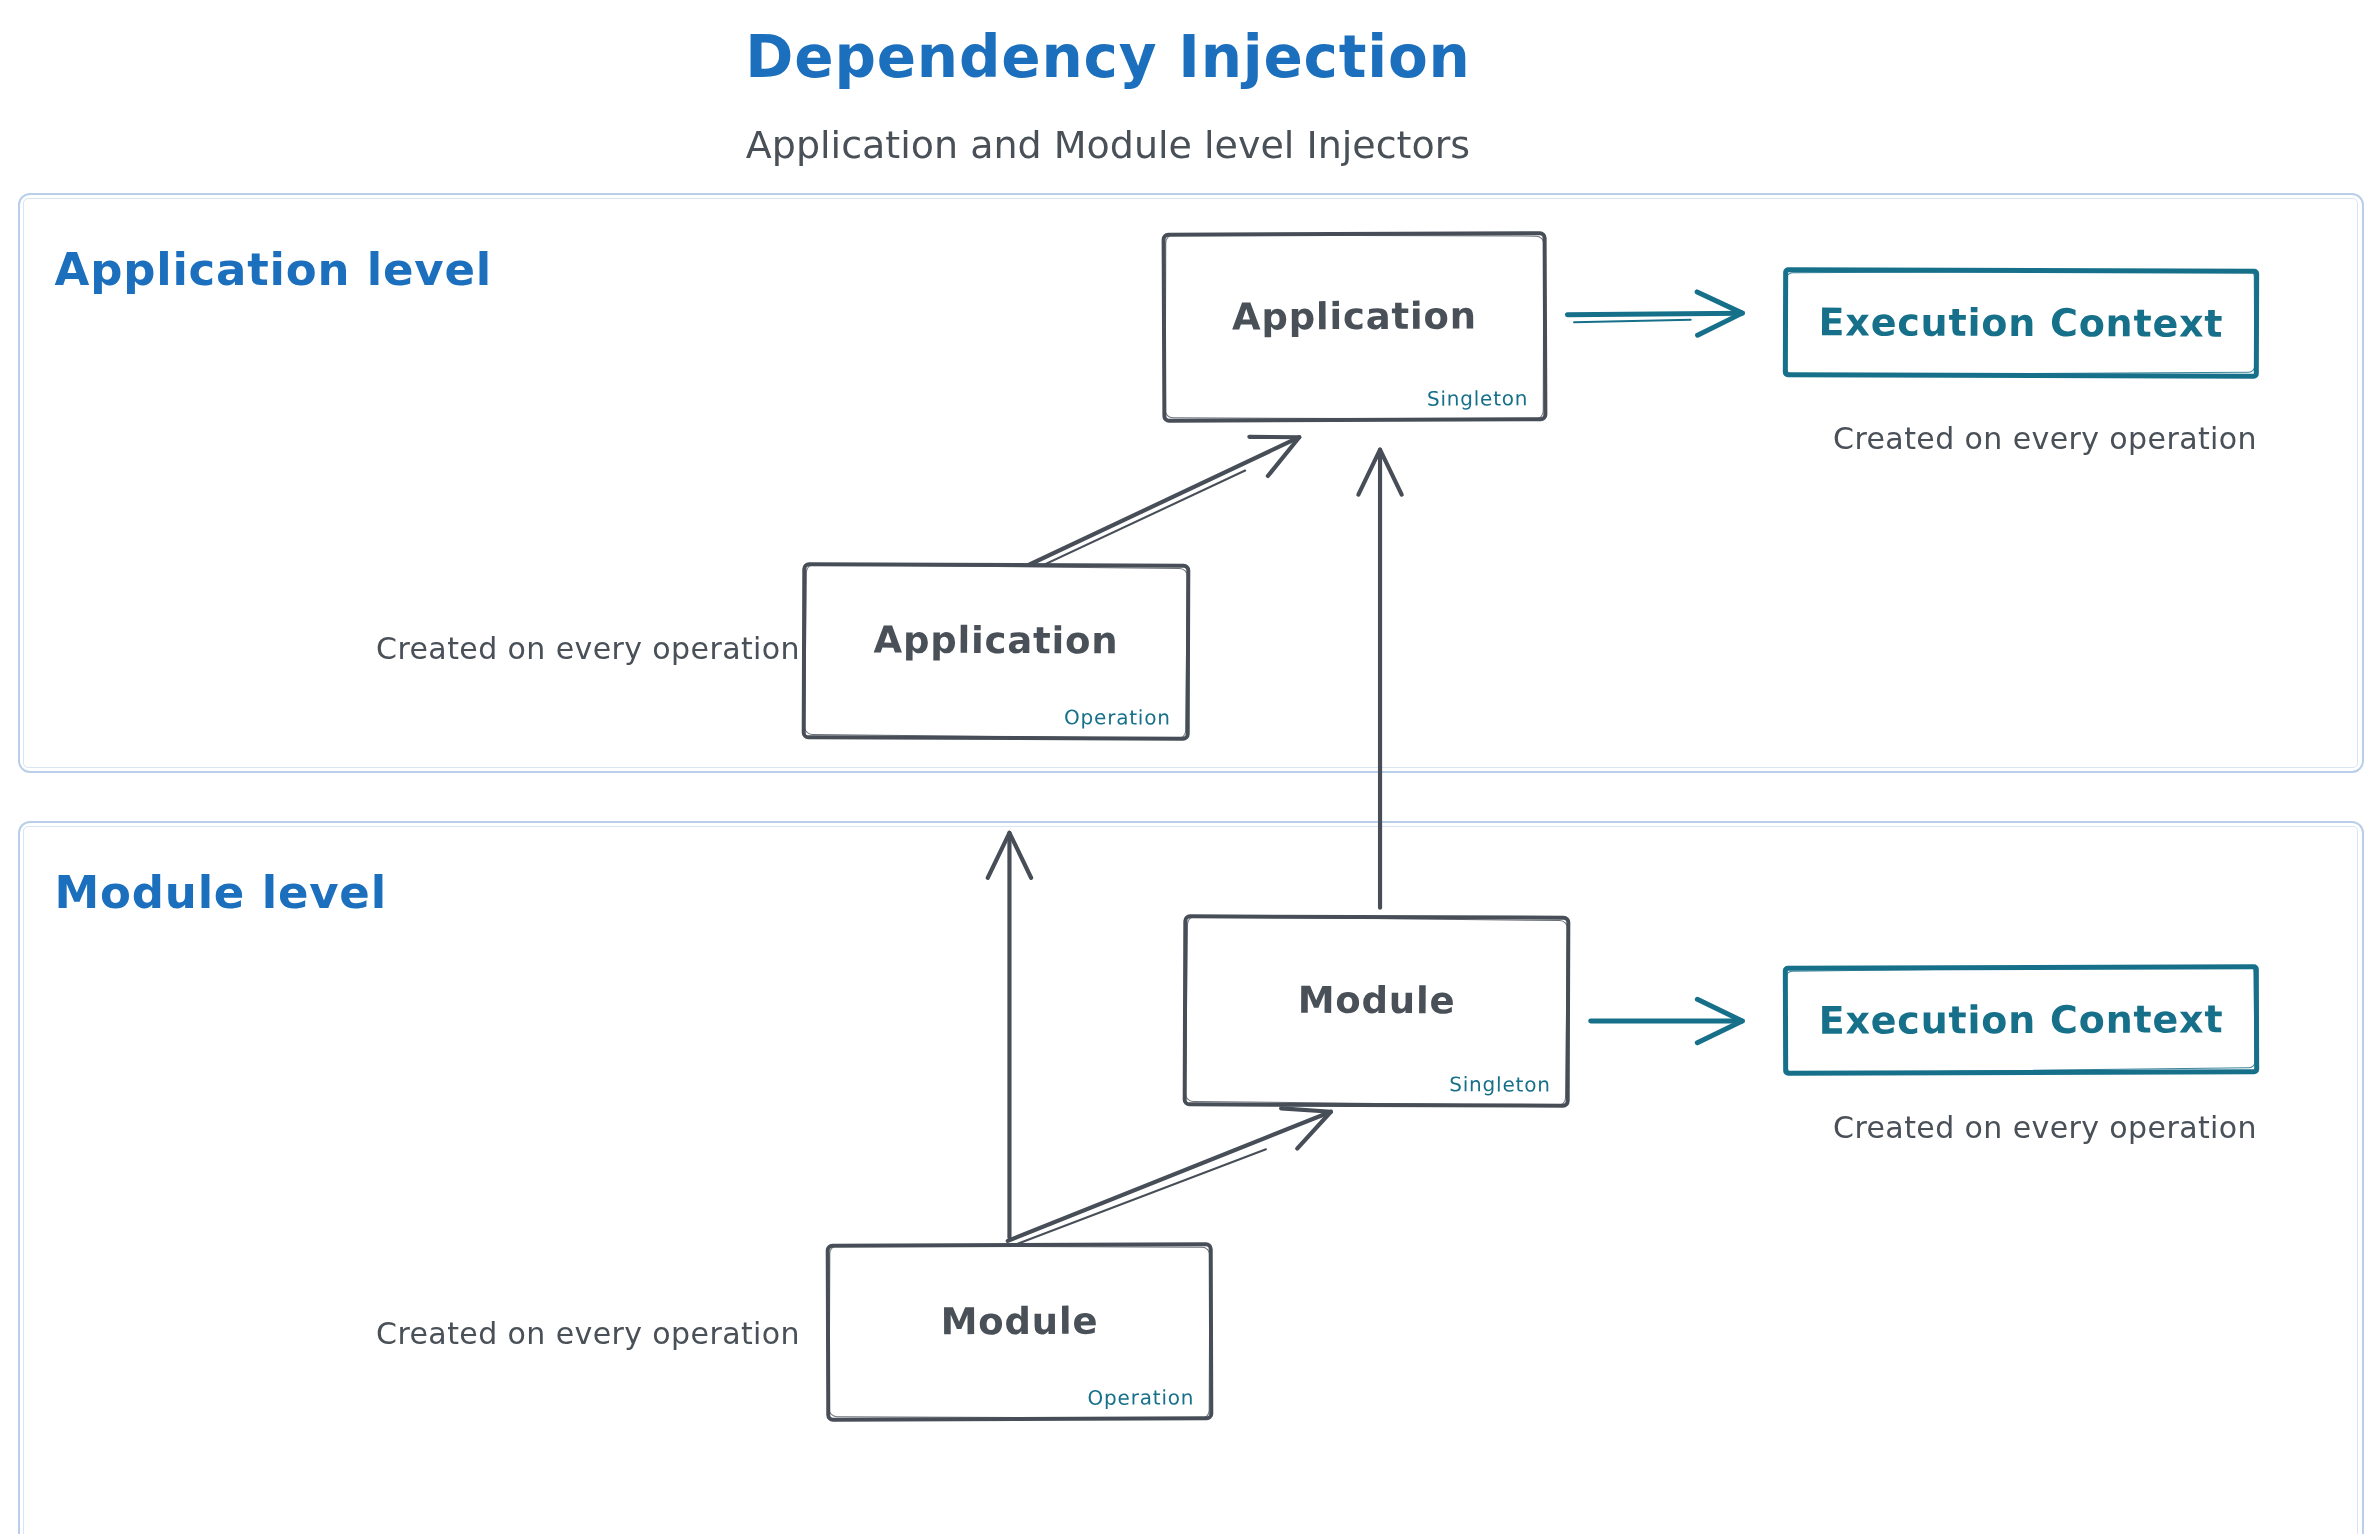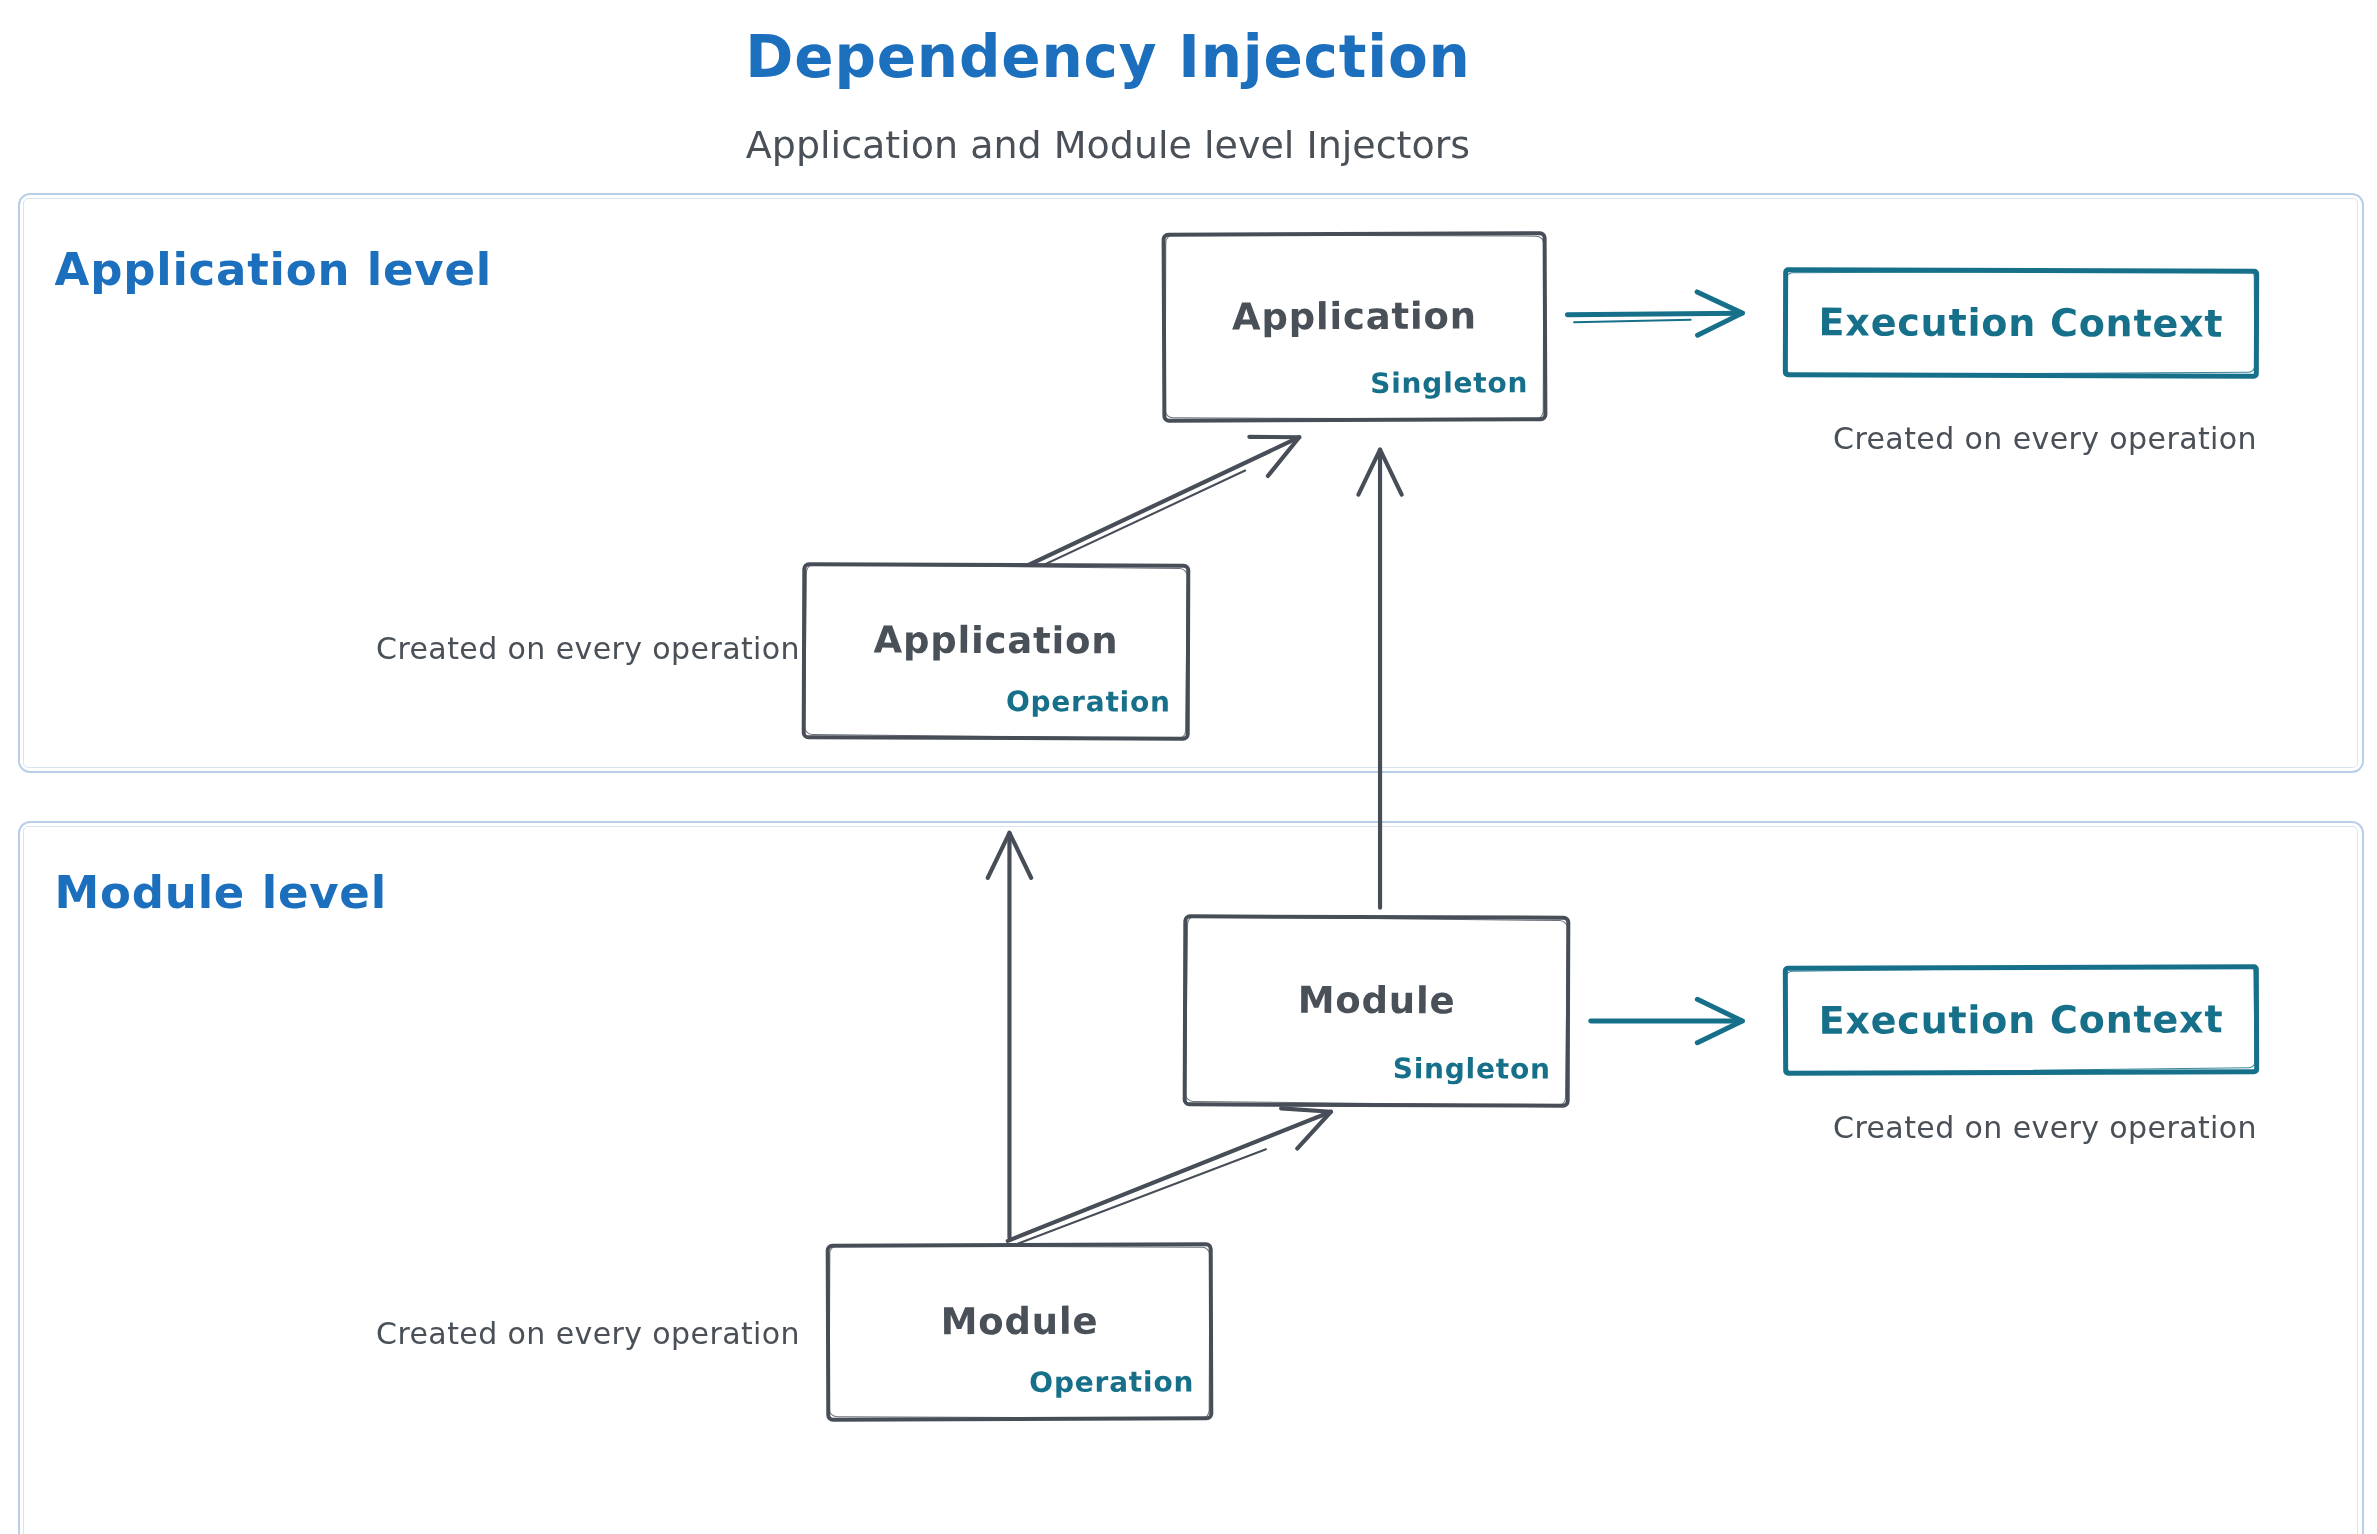--- a/index.html
+++ b/index.html
@@ -55,22 +55,22 @@
   }
   .node::after{
     content:"";position:absolute;inset:-0.8px;border:1.7px solid var(--box-border);
     border-radius:8.3px;transform:rotate(.45deg);opacity:.8;pointer-events:none;
   }
   .node-title{
     font-size:37px;color:var(--slate);font-weight:bold;letter-spacing:0.8px;
     margin-bottom:21.7px;white-space:nowrap;
   }
   .node-badge{
-    position:absolute;right:15px;bottom:18px;
-    font-size:28px;color:var(--teal);font-weight:bold;letter-spacing:0.8px;
+    position:absolute;right:15px;bottom:7px;
+    font-size:20px;color:var(--teal);font-weight:normal;letter-spacing:0.8px;
     white-space:nowrap;
   }
   .n-app-singleton{left:1162px;top:232px;width:385px;height:190px;transform:rotate(-.25deg);}
   .n-app-operation{left:802px;top:563px;width:388px;height:177px;transform:rotate(.2deg);}
   .n-module-singleton{left:1183px;top:915px;width:387px;height:192px;transform:rotate(.2deg);}
   .n-module-operation{left:826px;top:1243px;width:387px;height:178px;transform:rotate(-.2deg);}
 
   
   .ec-box{
     position:absolute;border:5px solid var(--teal);border-radius:5px;

